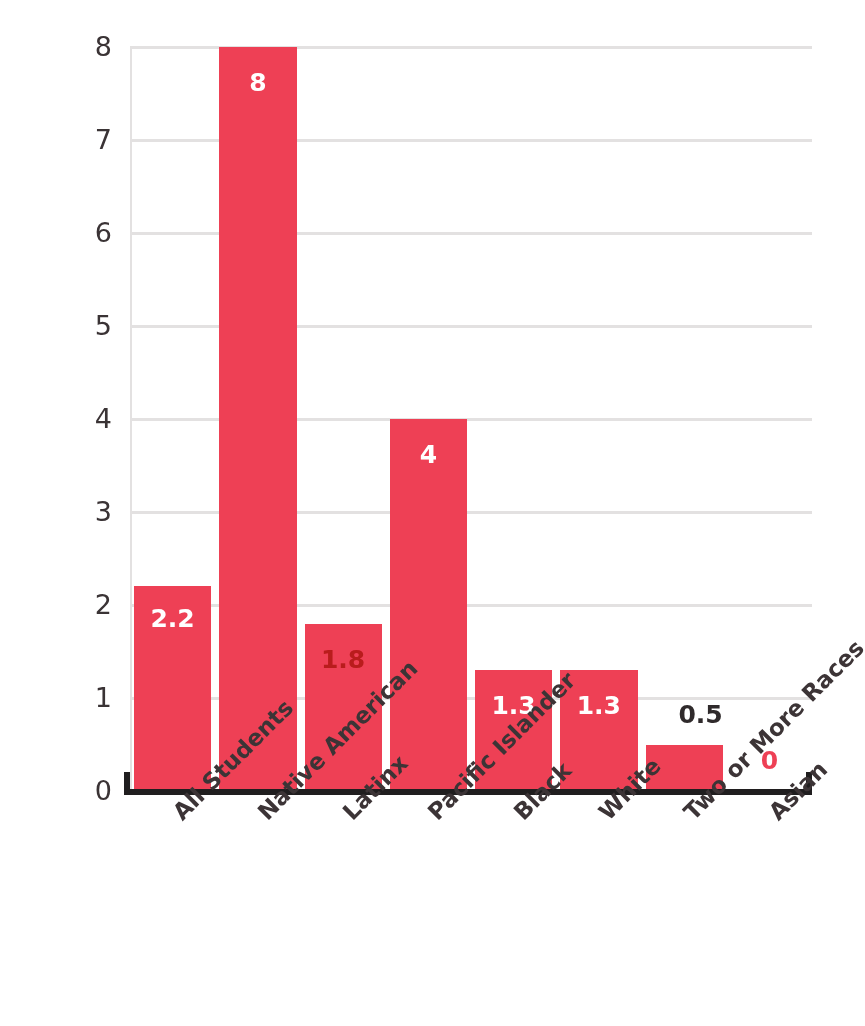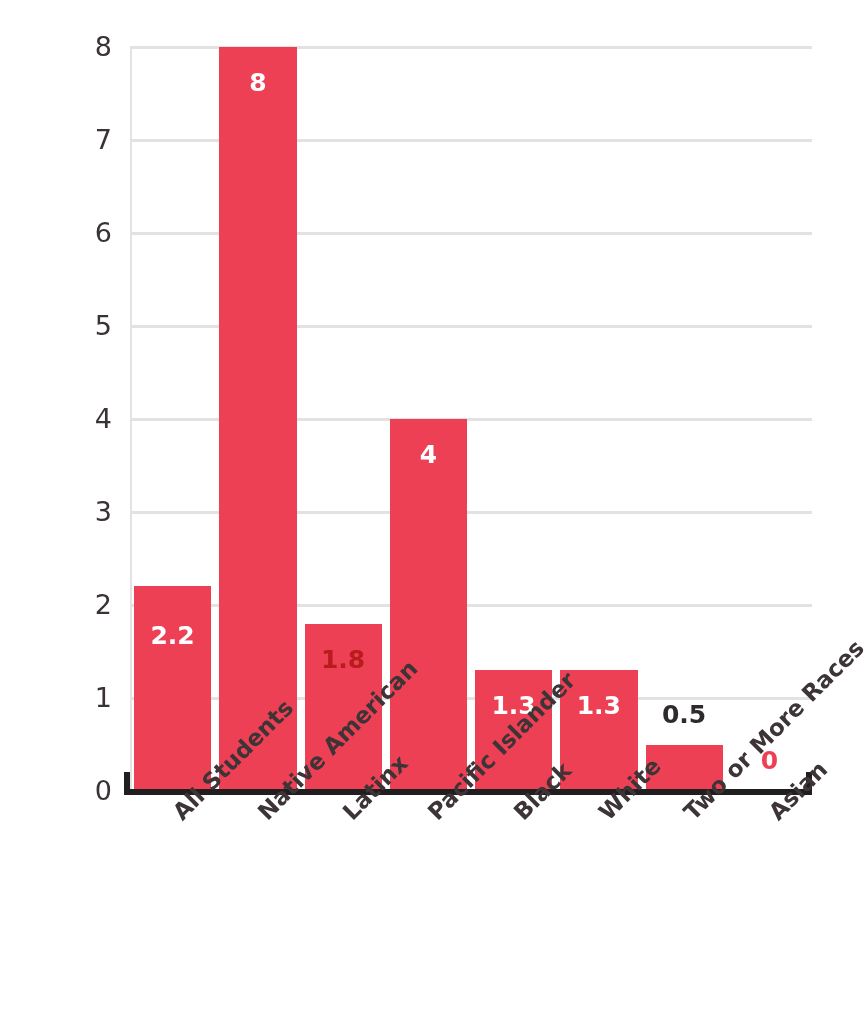--- a/index.html
+++ b/index.html
@@ -113,21 +113,21 @@
     text-align: center;
     color: #ffffff;
     font-size: 25px;
     font-weight: 700;
     line-height: 25px;
   }
   .bar-value-outside {
     position: absolute;
     left: 0;
     right: 0;
-    text-align: center;
+    text-align: right;
     color: #2f2a2b;
     font-size: 25px;
     font-weight: 700;
     line-height: 25px;
   }
   .bar-value-zero {
     position: absolute;
     left: 0;
     right: 0;
     text-align: center;
@@ -189,21 +189,21 @@
         <div class="gridline" style="top: 185px; background: rgb(227, 225, 225);"></div>
         <div class="gridline" style="top: 278px; background: rgb(227, 225, 225);"></div>
         <div class="gridline" style="top: 371px; background: rgb(227, 225, 225);"></div>
         <div class="gridline" style="top: 464px; background: rgb(227, 225, 225);"></div>
         <div class="gridline" style="top: 557px; background: rgb(227, 225, 225);"></div>
         <div class="gridline" style="top: 650px; background: rgb(227, 225, 225);"></div>
       </div>
     <div id="bars">
         <div class="bar-slot" style="left: 4px; width: 77.25px;">
           <div class="bar-rect" style="height: 204.6px; background: rgb(238, 64, 85);"></div>
-          <div class="bar-value-inside" style="color: rgb(255, 255, 255); bottom: 143px;">2.2</div>
+          <div class="bar-value-inside" style="color: rgb(255, 255, 255); bottom: 160px;">2.2</div>
         </div>
         <div class="bar-slot" style="left: 89.25px; width: 77.25px;">
           <div class="bar-rect" style="height: 744px; background: rgb(238, 64, 85);"></div>
           <div class="bar-value-inside" style="color: rgb(255, 255, 255); bottom: 696px;">8</div>
         </div>
         <div class="bar-slot" style="left: 174.5px; width: 77.25px;">
           <div class="bar-rect" style="height: 167.4px; background: rgb(238, 64, 85);"></div>
           <div class="bar-value-inside" style="color: #b91c1c; bottom: 119.4px;">1.8</div>
         </div>
         <div class="bar-slot" style="left: 259.75px; width: 77.25px;">

